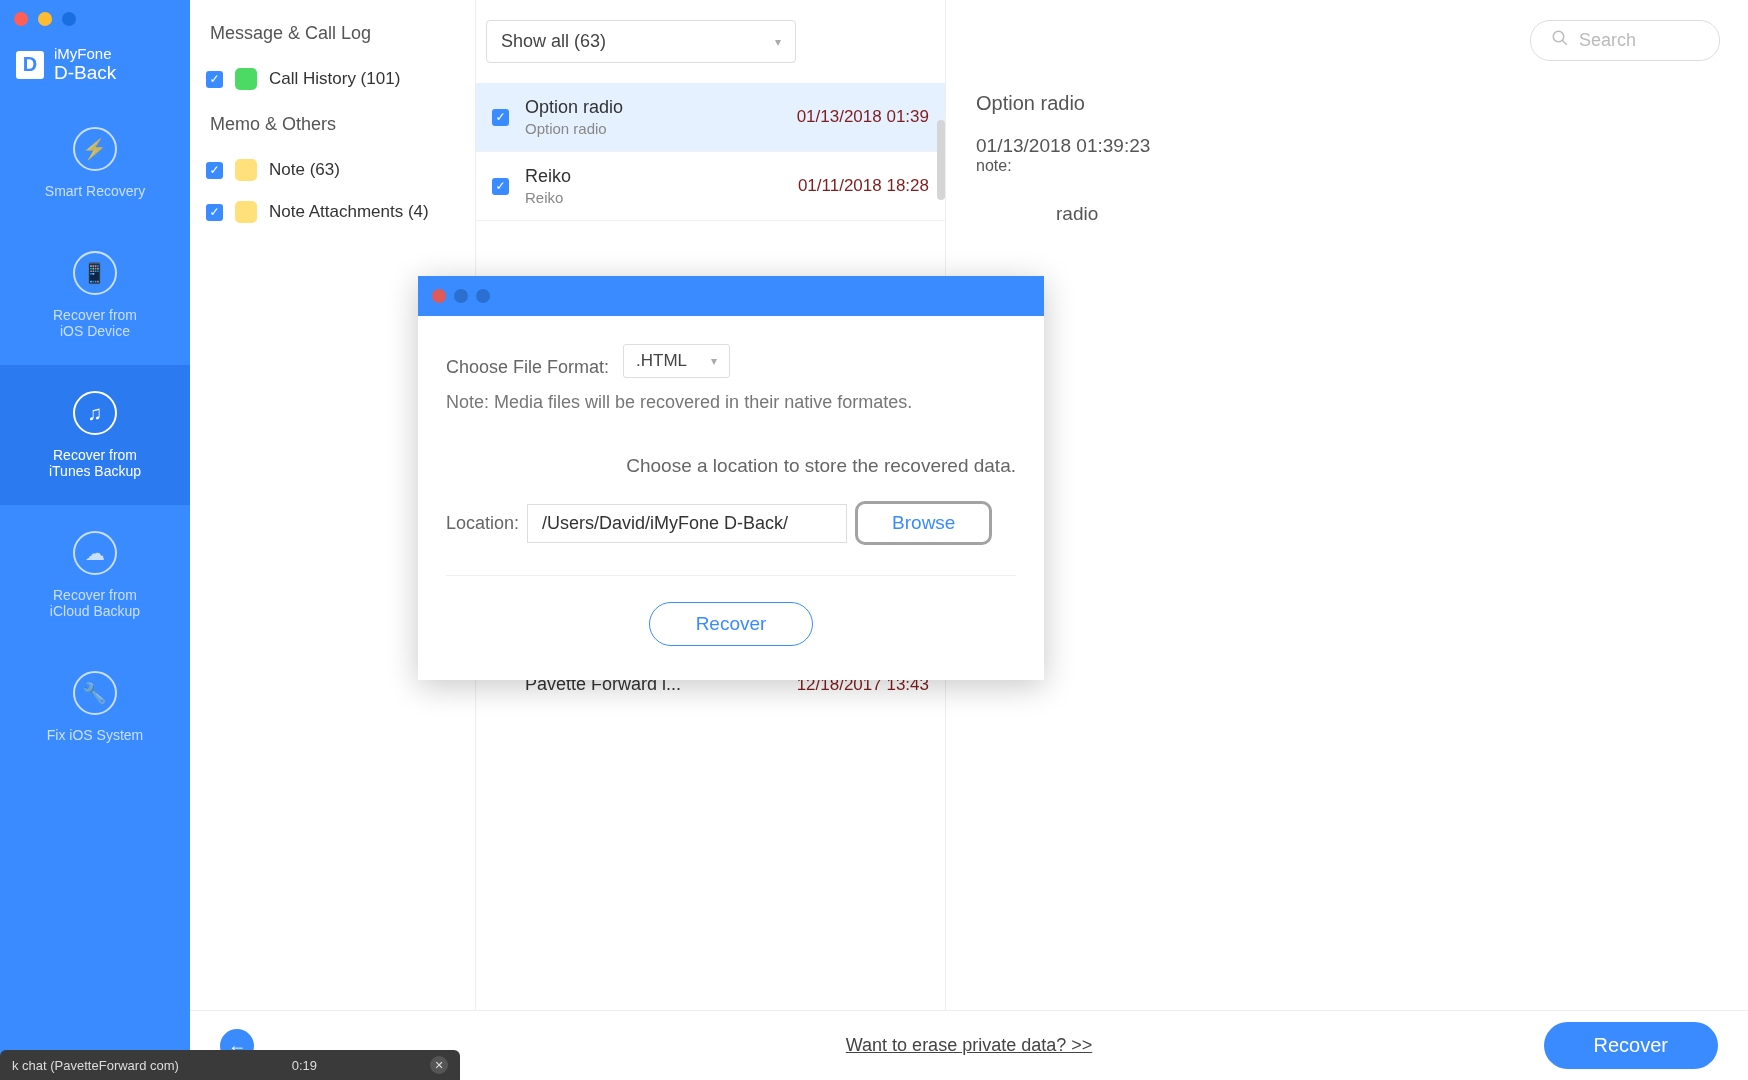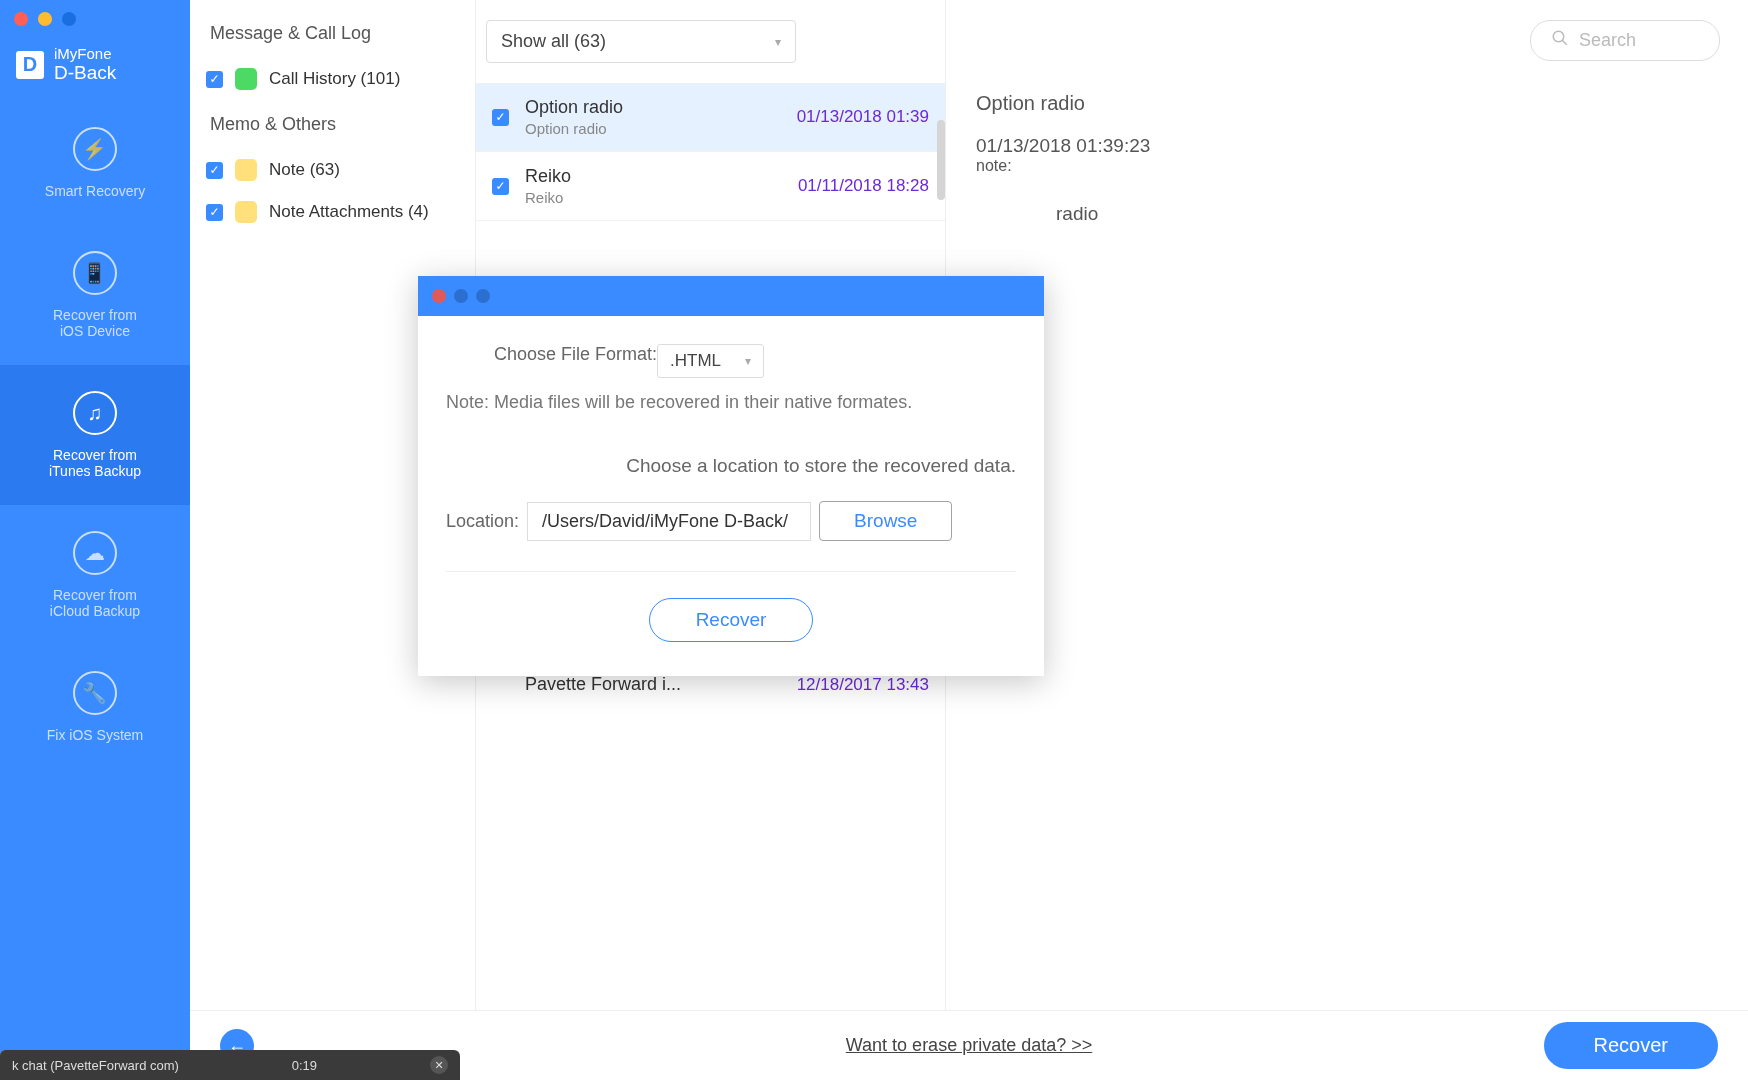--- a/index.html
+++ b/index.html
@@ -31,21 +31,21 @@
   .col2 { width: 470px; border-right: 1px solid #eee; position: relative; }
   .filter-row { padding: 20px 10px; }
   .select { border: 1px solid #ddd; border-radius: 4px; padding: 10px 14px; font-size: 18px; color: #444; display: flex; justify-content: space-between; align-items: center; width: 310px; }
   .select .chev, .small-select .chev { color: #aaa; font-size: 12px; }
   .list { overflow: hidden; }
   .list-item { display: flex; align-items: center; padding: 14px 16px; border-bottom: 1px solid #f1f1f1; gap: 16px; }
   .list-item.sel { background: #e6f1ff; }
   .li-text { flex: 1; }
   .li-title { font-size: 18px; color: #333; }
   .li-sub { font-size: 15px; color: #888; margin-top: 2px; }
-  .li-date { font-size: 17px; color: #6d28d9; }
+  .li-date { font-size: 17px; color: #7f1d1d; }
   .scrollbar { position: absolute; right: 0; top: 120px; width: 8px; height: 80px; background: #d5d5d5; border-radius: 4px; }
   .col3 { flex: 1; padding: 30px; position: relative; }
   .search { position: absolute; top: 20px; right: 28px; border: 1px solid #ddd; border-radius: 20px; padding: 8px 20px; display: flex; align-items: center; gap: 10px; width: 190px; color: #bbb; font-size: 18px; }
   .detail-title { font-size: 20px; color: #555; margin-top: 62px; }
   .detail-date { font-size: 19px; color: #555; margin-top: 20px; }
   .detail-lbl { font-size: 16px; color: #555; }
   .detail-body { font-size: 19px; color: #555; margin-top: 28px; }
   .footer { position: absolute; bottom: 0; left: 190px; right: 0; height: 70px; border-top: 1px solid #eee; display: flex; align-items: center; justify-content: space-between; padding: 0 30px; background: #fff; }
   .back-btn { width: 34px; height: 34px; border-radius: 50%; background: #3a8bff; color: #fff; display: flex; align-items: center; justify-content: center; font-size: 18px; cursor: pointer; }
   .erase-link { position: absolute; left: 50%; transform: translateX(-50%); font-size: 18px; color: #444; text-decoration: underline; cursor: pointer; }
@@ -53,27 +53,27 @@
   
   .modal { position: absolute; left: 418px; top: 276px; width: 626px; background: #fff; box-shadow: 0 6px 30px rgba(0,0,0,0.22); z-index: 100; }
   .modal-head { background: #3a8bff; color: #fff; display: flex; align-items: center; height: 40px; position: relative; }
   .modal-dots { display: flex; gap: 8px; padding-left: 14px; }
   .mdot { width: 14px; height: 14px; border-radius: 50%; }
   .mdot.r { background: #e05a5a; }
   .mdot.b1 { background: #2b6fd0; }
   .mdot.b2 { background: #2b6fd0; }
   .modal-title { position: absolute; left: 0; right: 0; text-align: center; font-size: 18px; }
   .modal-body { padding: 28px 28px 34px; color: #666; font-size: 18px; }
-  .row { display: flex; align-items: flex-start; margin-bottom: 14px; margin-left: 48px; }
+  .row { display: flex; align-items: flex-end; gap: 14px; margin-bottom: 14px; }
   .small-select { border: 1px solid #ddd; border-radius: 3px; padding: 6px 12px; display: flex; align-items: center; gap: 24px; font-size: 17px; color: #444; }
   .hint { font-size: 18px; color: #777; margin-bottom: 42px; }
   .prompt { font-size: 19px; color: #666; margin-bottom: 24px; text-align: right; }
   .loc-row { display: flex; align-items: center; gap: 8px; }
-  .loc-input { border: 1px solid #ddd; padding: 8px 14px; font-size: 18px; color: #333; width: 284px; }
-  .browse-btn { border: 1px solid #a3a3a3; color: #3a8bff; padding: 8px 34px; font-size: 19px; cursor: pointer; border-radius: 4px; }
+  .loc-input { border: 1px solid #ddd; padding: 8px 14px; font-size: 18px; color: #333; width: 320px; }
+  .browse-btn { border: 3px solid #a3a3a3; color: #3a8bff; padding: 8px 34px; font-size: 19px; cursor: pointer; border-radius: 10px; }
   .hr { height: 1px; background: #eee; margin: 30px 0 26px; }
   .modal-recover { border: 1.5px solid #3a8bff; color: #3a8bff; border-radius: 24px; padding: 10px 46px; font-size: 19px; margin: 0 auto; display: block; width: fit-content; cursor: pointer; }
   
   .player { position: absolute; bottom: 0; left: 0; width: 460px; height: 30px; background: #3a3a3a; border-radius: 6px 6px 0 0; display: flex; align-items: center; color: #ddd; font-size: 13px; padding: 0 12px; z-index: 200; justify-content: space-between; }
   .player .x { width: 18px; height: 18px; border-radius: 50%; background: #555; display: flex; align-items: center; justify-content: center; font-size: 11px; }
 </style>
 </head>
 <body>
 
 <div class="window">

